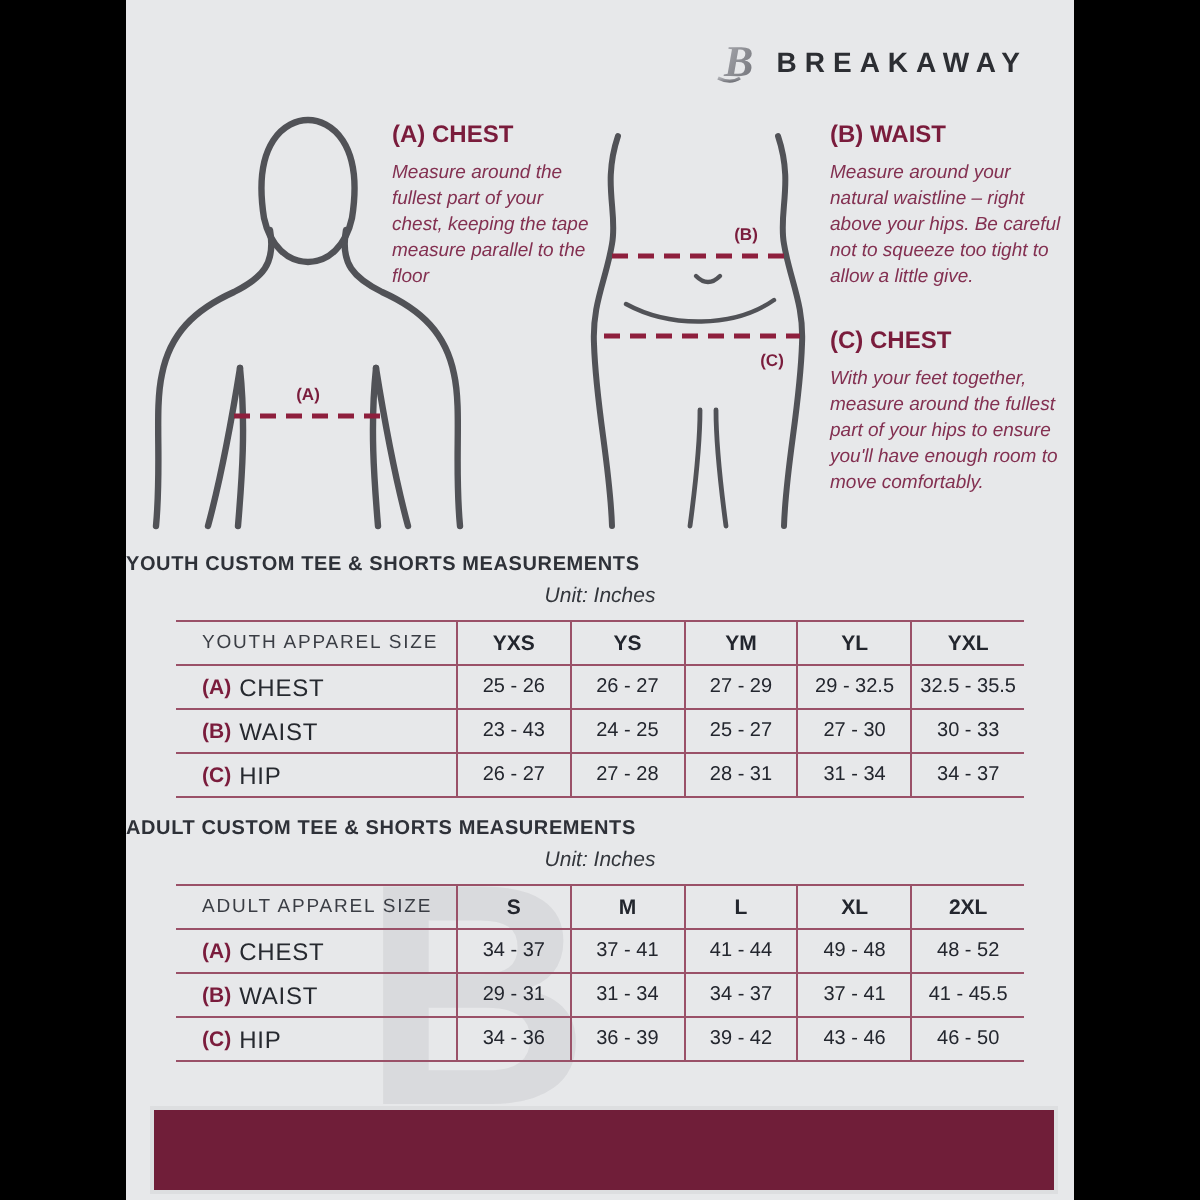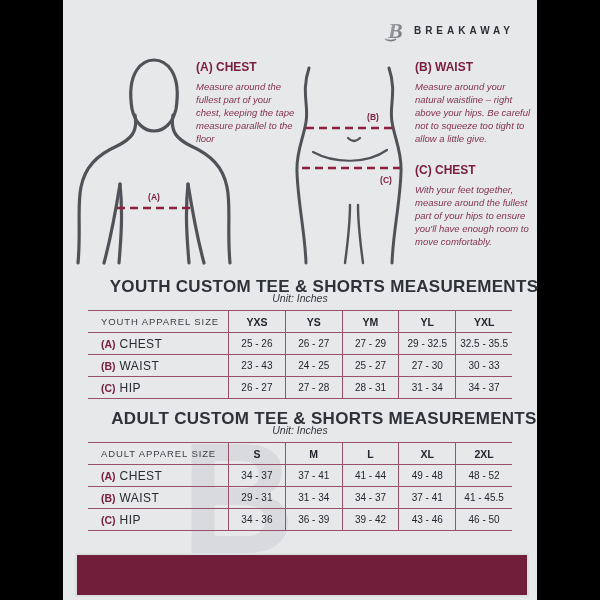--- a/index.html
+++ b/index.html
@@ -4,31 +4,31 @@
 <style>
   html,body{margin:0;padding:0;background:#000;}
   .stage{position:relative;width:600px;height:600px;background:#000;overflow:hidden;
          font-family:"Liberation Sans",sans-serif;}
   .doc{position:absolute;left:63px;top:0;width:474px;height:600px;background:#e7e8ea;}
 
   
   .hdr-title{position:absolute;left:22px;top:24px;font-size:13px;font-weight:800;
              letter-spacing:.4px;color:#2c2e33;white-space:nowrap;}
   .logo{position:absolute;right:23px;top:17px;display:flex;align-items:center;gap:7px;}
-  .brand{font-size:10px;font-weight:800;letter-spacing:4px;color:#2c2e33;}
+  .brand{font-size:14px;font-weight:800;letter-spacing:4px;color:#2c2e33;}
 
   
   .fig{position:absolute;}
   .meas{position:absolute;color:#7a1c3c;}
   .meas h3{margin:0 0 6px 0;font-size:12px;font-weight:800;color:#7a1c3c;}
   .meas p{margin:0;font-size:9.5px;line-height:1.38;font-style:italic;color:#833051;}
 
   
-  .sec-title{position:absolute;left:0;width:100%;text-align:center;font-size:17px;
-             font-weight:800;letter-spacing:.3px;color:#2e3138;padding-left:24px;}
+  .sec-title{position:absolute;left:0;width:100%;text-align:left;font-size:10px;
+             font-weight:800;letter-spacing:.3px;color:#2e3138;}
   .sec-unit{position:absolute;left:0;width:100%;text-align:center;font-size:10.5px;
             font-style:italic;color:#33363c;}
 
   
   .size-table{position:absolute;left:25px;width:424px;display:grid;
               grid-template-columns:140px repeat(5,1fr);--line:#9a5168;}
   .cell{height:21px;display:flex;align-items:center;justify-content:center;
         border-bottom:1px solid var(--line);font-size:10px;color:#23262e;}
   .cell.hrow{border-top:1px solid var(--line);font-weight:800;font-size:10.5px;}
   .cell.first{justify-content:flex-start;padding-left:13px;}

